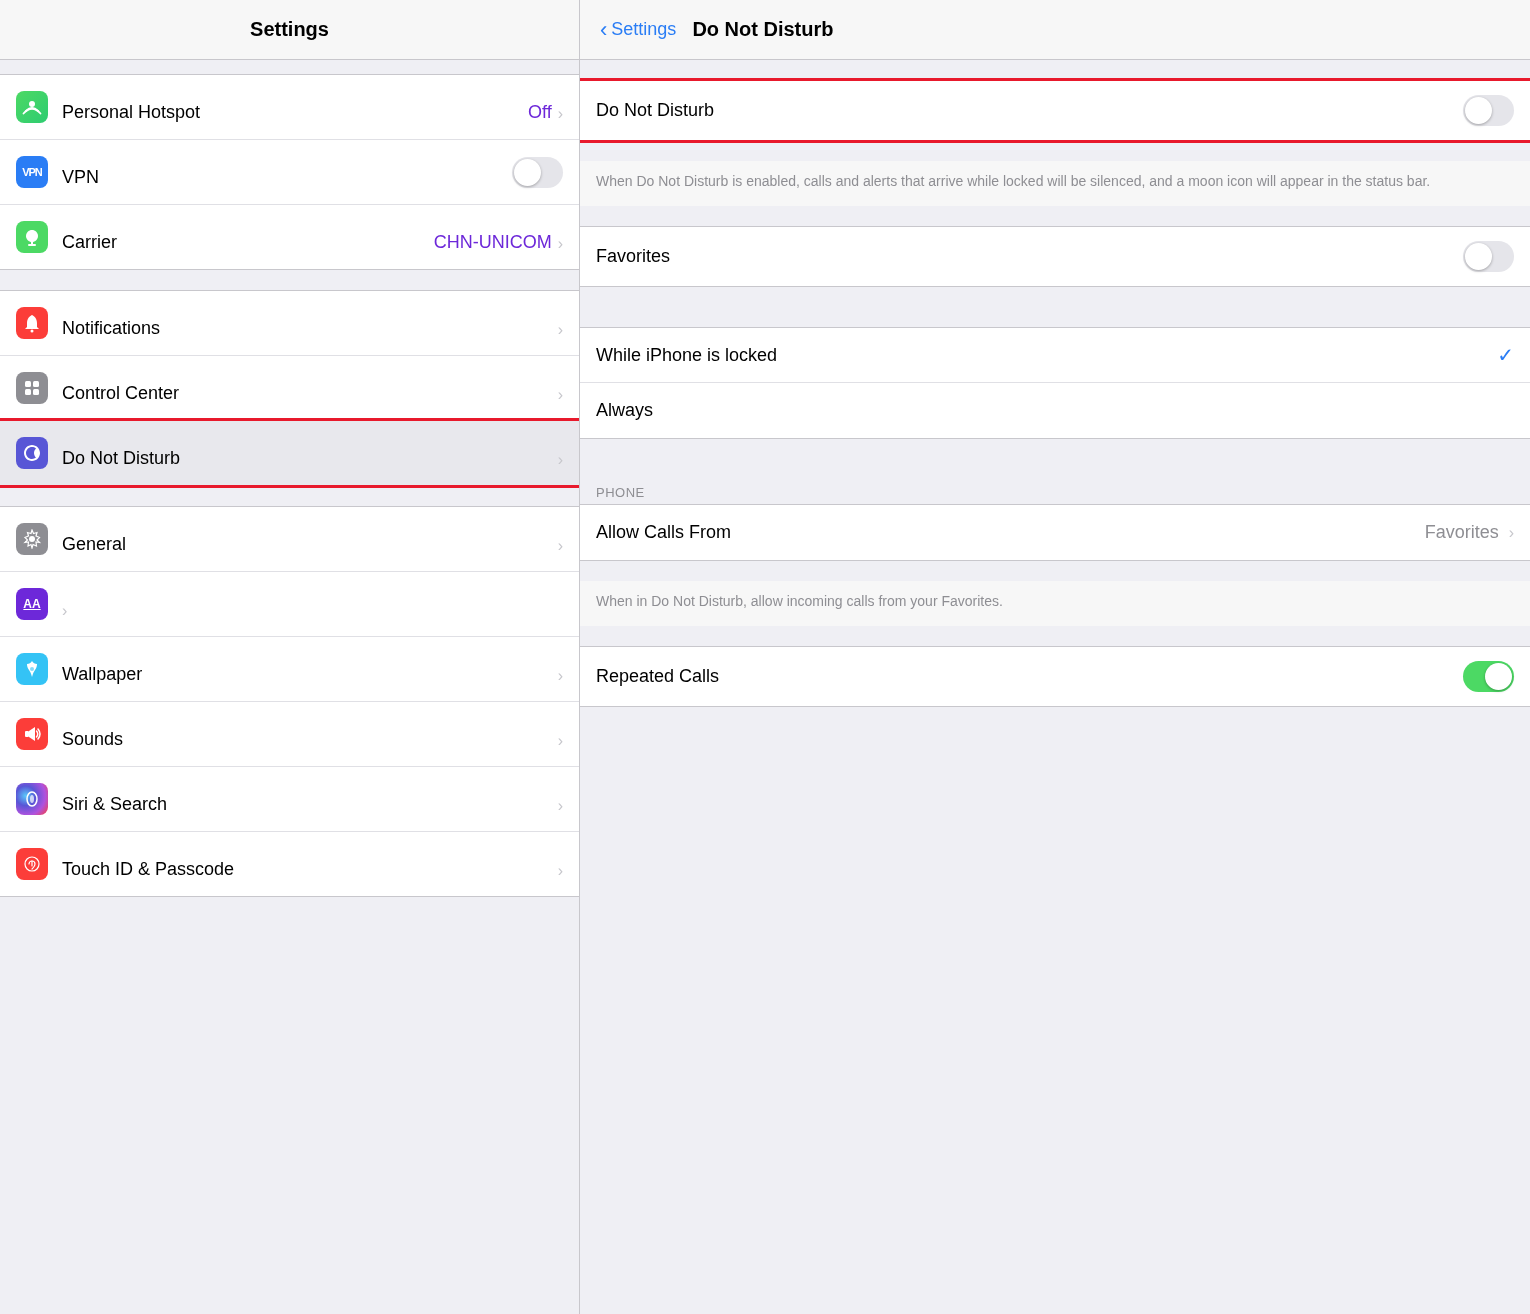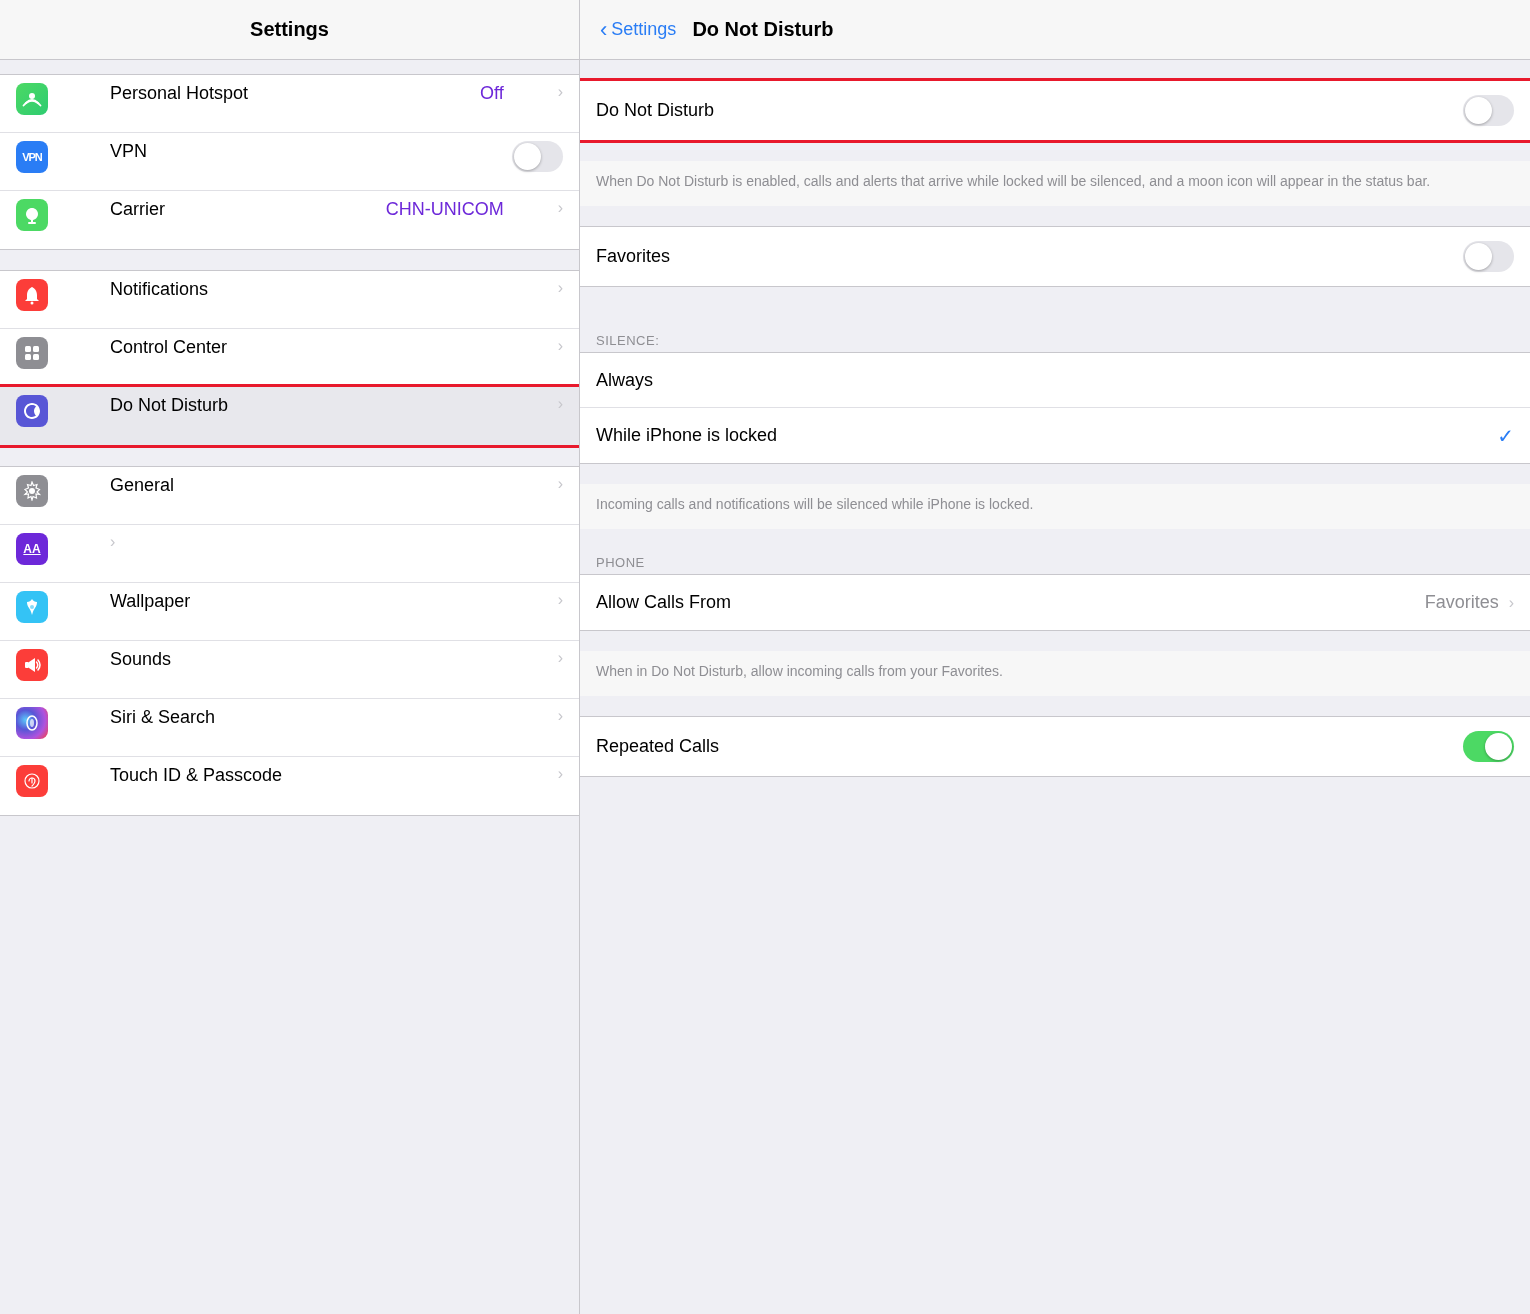--- a/index.html
+++ b/index.html
@@ -46,28 +46,27 @@
     .settings-section {
       background: #fff;
       margin-bottom: 0;
       border-top: 1px solid #c8c7cc;
       border-bottom: 1px solid #c8c7cc;
       margin-bottom: 20px;
     }
 
     .settings-item {
       display: flex;
-      align-items: flex-start;
-      padding: 8px 16px;
+      align-items: flex-end;
+      padding: 16px 16px;
       min-height: 58px;
       background: #fff;
       border-bottom: 1px solid #e0e0e5;
       position: relative;
       cursor: pointer;
-      gap: 48px;
     }
 
     .settings-item:last-child {
       border-bottom: none;
     }
 
     .settings-item.highlighted {
       background: #e8e8ed;
       outline: 3px solid #e8192c;
     }
@@ -450,34 +449,28 @@
       <div class="right-item">
         <span class="right-item-label">Favorites</span>
         <div class="toggle">
           <div class="toggle-knob"></div>
         </div>
       </div>
     </div>
 
     <div style="height:20px;background:#efeff4;"></div>
 
-    <div style="background:#efeff4;padding:6px 16px 4px;">
-      <span class="section-header" style="padding:0;display:block;">SILENCE:</span>
-    </div>
     <div class="right-section">
-      <div class="right-item">
-        <span class="right-item-label">Always</span>
-      </div>
       <div class="right-item">
         <span class="right-item-label">While iPhone is locked</span>
         <span class="checkmark">✓</span>
       </div>
-    </div>
-    <div class="description-block">
-      <span class="description-text">Incoming calls and notifications will be silenced while iPhone is locked.</span>
+      <div class="right-item">
+        <span class="right-item-label">Always</span>
+      </div>
     </div>
 
     <div style="height:20px;background:#efeff4;"></div>
 
     <div style="background:#efeff4;padding:6px 16px 4px;">
       <span class="section-header" style="padding:0;display:block;">PHONE</span>
     </div>
     <div class="right-section">
       <div class="right-item">
         <span class="right-item-label">Allow Calls From</span>

